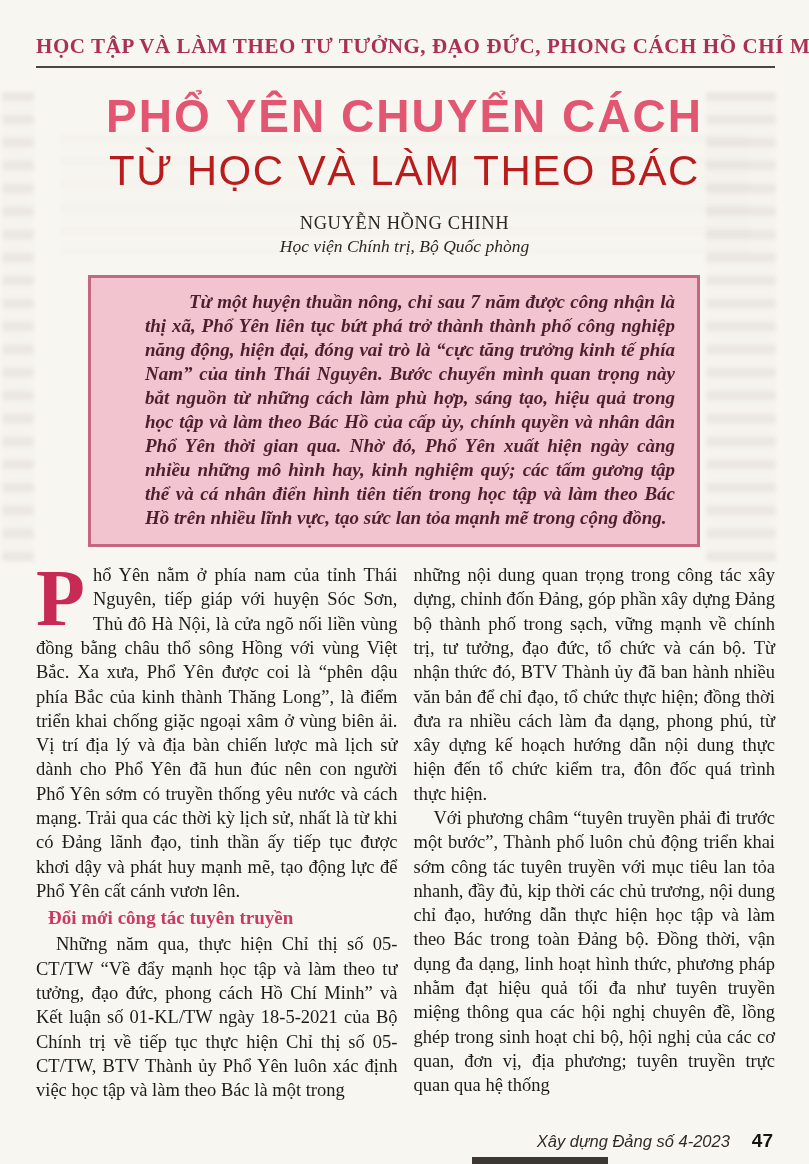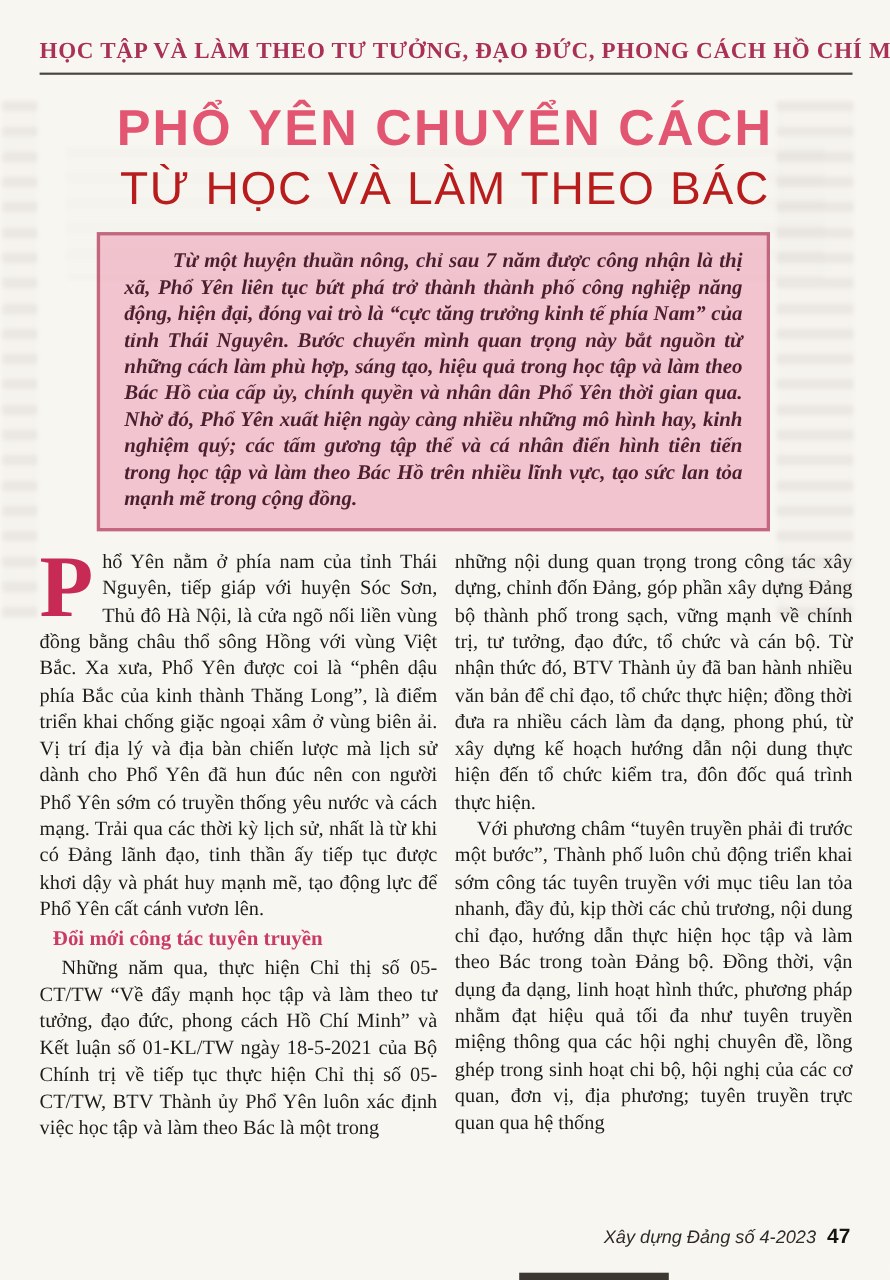--- a/index.html
+++ b/index.html
@@ -86,20 +86,21 @@
     padding:12px 22px 14px 22px;
   }
   .abstract-box .abstract-text{
     font-size:19px;
     font-style:italic;
     font-weight:bold;
     line-height:24px;
     text-align:justify;
     text-indent:44px;
     color:#4a1f2e;
+    margin-left:32px;
   }
 
   .columns{
     display:flex;
     margin:16px 34px 0 36px;
     gap:16px;
   }
   .col{
     width:50%;
     font-size:18.5px;
@@ -122,26 +123,26 @@
     font-weight:bold;
     font-size:19px;
     color:#ca3b64;
     text-align:left;
   }
   .indent{text-indent:20px;}
 
   .footer{
     position:absolute;
     right:36px;
-    bottom:28px;
+    bottom:12px;
     font-family:"Liberation Sans", sans-serif;
     color:#2e2b28;
     display:flex;
     align-items:baseline;
-    gap:10px;
+    gap:22px;
   }
   .footer .journal{font-size:16.5px;font-style:italic;}
   .footer .pagenum{font-size:19px;font-weight:bold;font-style:normal;color:#17150f;margin-top:24px;}
 
   .bottom-bar{
     position:absolute;
     left:472px;
     bottom:0;
     width:136px;
     height:7px;
@@ -160,20 +161,24 @@
   <div class="header">
     <div class="banner">HỌC TẬP VÀ LÀM THEO TƯ TƯỞNG, ĐẠO ĐỨC, PHONG CÁCH HỒ CHÍ MINH</div>
   </div>
   <div class="header-rule"></div>
 
   <div class="title">
     <div class="line1">PHỔ YÊN CHUYỂN CÁCH</div>
     <div class="line2">TỪ HỌC VÀ LÀM THEO BÁC</div>
   </div>
 
+  <div class="author">
+    <div class="name">NGUYỄN HỒNG CHINH</div>
+    <div class="affiliation">Học viện Chính trị, Bộ Quốc phòng</div>
+  </div>
 
   <div class="abstract-box">
     <div class="abstract-text">Từ một huyện thuần nông, chỉ sau 7 năm được công nhận là thị xã, Phổ Yên liên tục bứt phá trở thành thành phố công nghiệp năng động, hiện đại, đóng vai trò là “cực tăng trưởng kinh tế phía Nam” của tỉnh Thái Nguyên. Bước chuyển mình quan trọng này bắt nguồn từ những cách làm phù hợp, sáng tạo, hiệu quả trong học tập và làm theo Bác Hồ của cấp ủy, chính quyền và nhân dân Phổ Yên thời gian qua. Nhờ đó, Phổ Yên xuất hiện ngày càng nhiều những mô hình hay, kinh nghiệm quý; các tấm gương tập thể và cá nhân điển hình tiên tiến trong học tập và làm theo Bác Hồ trên nhiều lĩnh vực, tạo sức lan tỏa mạnh mẽ trong cộng đồng.</div>
   </div>
 
   <div class="columns">
     <div class="col">
       <p><span class="dropcap">P</span><span>hổ Yên nằm ở phía nam của tỉnh Thái Nguyên, tiếp giáp với huyện Sóc Sơn, Thủ đô Hà Nội, là cửa ngõ nối liền vùng đồng bằng châu thổ sông Hồng với vùng Việt Bắc. Xa xưa, Phổ Yên được coi là “phên dậu phía Bắc của kinh thành Thăng Long”, là điểm triển khai chống giặc ngoại xâm ở vùng biên ải. Vị trí địa lý và địa bàn chiến lược mà lịch sử dành cho Phổ Yên đã hun đúc nên con người Phổ Yên sớm có truyền thống yêu nước và cách mạng. Trải qua các thời kỳ lịch sử, nhất là từ khi có Đảng lãnh đạo, tinh thần ấy tiếp tục được khơi dậy và phát huy mạnh mẽ, tạo động lực để Phổ Yên cất cánh vươn lên.</span></p>
       <p class="section-heading">Đổi mới công tác tuyên truyền</p>
       <p class="indent">Những năm qua, thực hiện Chỉ thị số 05-CT/TW “Về đẩy mạnh học tập và làm theo tư tưởng, đạo đức, phong cách Hồ Chí Minh” và Kết luận số 01-KL/TW ngày 18-5-2021 của Bộ Chính trị về tiếp tục thực hiện Chỉ thị số 05-CT/TW, BTV Thành ủy Phổ Yên luôn xác định việc học tập và làm theo Bác là một trong</p>

